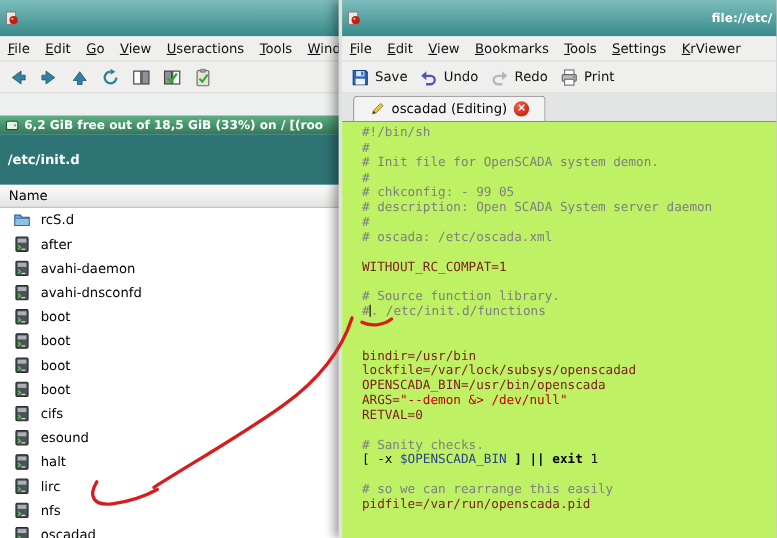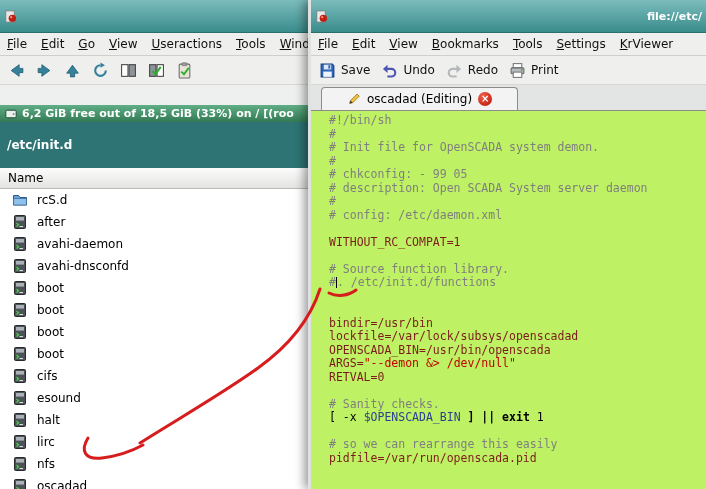--- a/index.html
+++ b/index.html
@@ -29,21 +29,21 @@
                 white-space:nowrap;overflow:hidden;}
   .path-header{height:22px;background:#2e7474;color:#fff;font-weight:bold;font-size:12px;
                display:flex;align-items:center;padding:12px 7px;}
   .col-header{height:20px;background:linear-gradient(#fcfcfc,#e3e3e1);border-bottom:1px solid #b9b9b6;
               font-size:12px;display:flex;align-items:center;padding:0 8px;color:#000;}
   .file-list{background:#fff;height:328px;overflow:hidden;}
   .file-row{height:22px;display:flex;align-items:center;gap:9px;padding:0 12px;font-size:12px;color:#000;}
   .file-row .ticon svg{width:16px;height:16px;display:block;}
   .tabbar{height:25px;background:#e3e5e4;border-bottom:1px solid #8c8c8a;display:flex;
           align-items:flex-end;padding-left:10px;box-sizing:content-box;}
-  .tab{height:22px;display:flex;align-items:center;gap:6px;padding:0 25px;background:#f2f3f2;
+  .tab{height:22px;display:flex;align-items:center;gap:6px;padding:0 14px;background:#f2f3f2;
        border:1px solid #8c8c8a;border-bottom:none;border-radius:4px 4px 0 0;font-size:12px;color:#000;}
   .tab .ticon svg{width:14px;height:14px;display:block;}
   .tab-close{width:14px;height:14px;border-radius:50%;flex:0 0 14px;
              background:radial-gradient(circle at 35% 30%,#f2604e,#b51200);color:#fff;font-size:10px;
              line-height:14px;text-align:center;font-weight:bold;}
   .editor{height:393px;background:#bef264;padding:3px 0 0 18px;box-sizing:border-box;overflow:hidden;
           font-family:"DejaVu Sans Mono","Liberation Mono",monospace;font-size:11.5px;line-height:13.5px;}
   .line{white-space:pre;height:13.5px;}
   .c-comment{color:#7f7f7f;}
   .c-assign{color:#7b1c1c;}
@@ -407,21 +407,21 @@
       </div>
     </div>
     <div class="editor" id="editor">
         <div class="line"><span class="c-comment">#!/bin/sh</span></div>
         <div class="line"><span class="c-comment">#</span></div>
         <div class="line"><span class="c-comment"># Init file for OpenSCADA system demon.</span></div>
         <div class="line"><span class="c-comment">#</span></div>
         <div class="line"><span class="c-comment"># chkconfig: - 99 05</span></div>
         <div class="line"><span class="c-comment"># description: Open SCADA System server daemon</span></div>
         <div class="line"><span class="c-comment">#</span></div>
-        <div class="line"><span class="c-comment"># config: /etc/daemon.xml</span></div>
+        <div class="line"><span class="c-comment"># oscada: /etc/oscada.xml</span></div>
         <div class="line">&nbsp;</div>
         <div class="line"><span class="c-assign">WITHOUT_RC_COMPAT=1</span></div>
         <div class="line">&nbsp;</div>
         <div class="line"><span class="c-comment"># Source function library.</span></div>
         <div class="line"><span class="c-comment">#</span><span class="c-caret"></span><span class="c-comment">. /etc/init.d/functions</span></div>
         <div class="line">&nbsp;</div>
         <div class="line">&nbsp;</div>
         <div class="line"><span class="c-assign">bindir=/usr/bin</span></div>
         <div class="line"><span class="c-assign">lockfile=/var/lock/subsys/openscadad</span></div>
         <div class="line"><span class="c-assign">OPENSCADA_BIN=/usr/bin/openscada</span></div>

